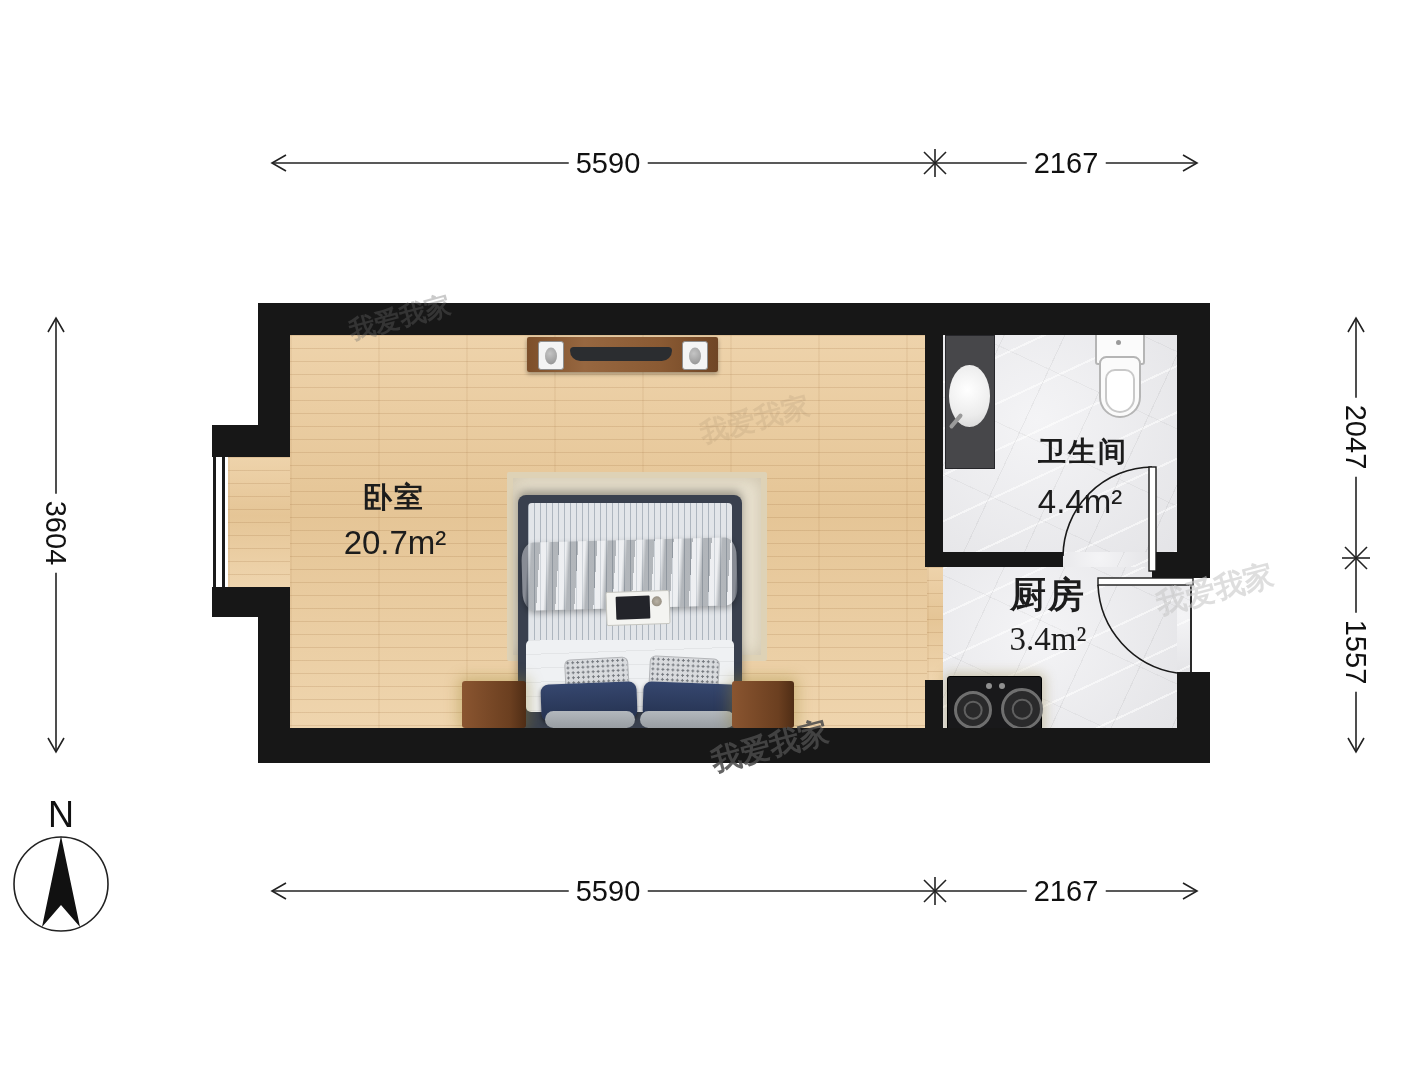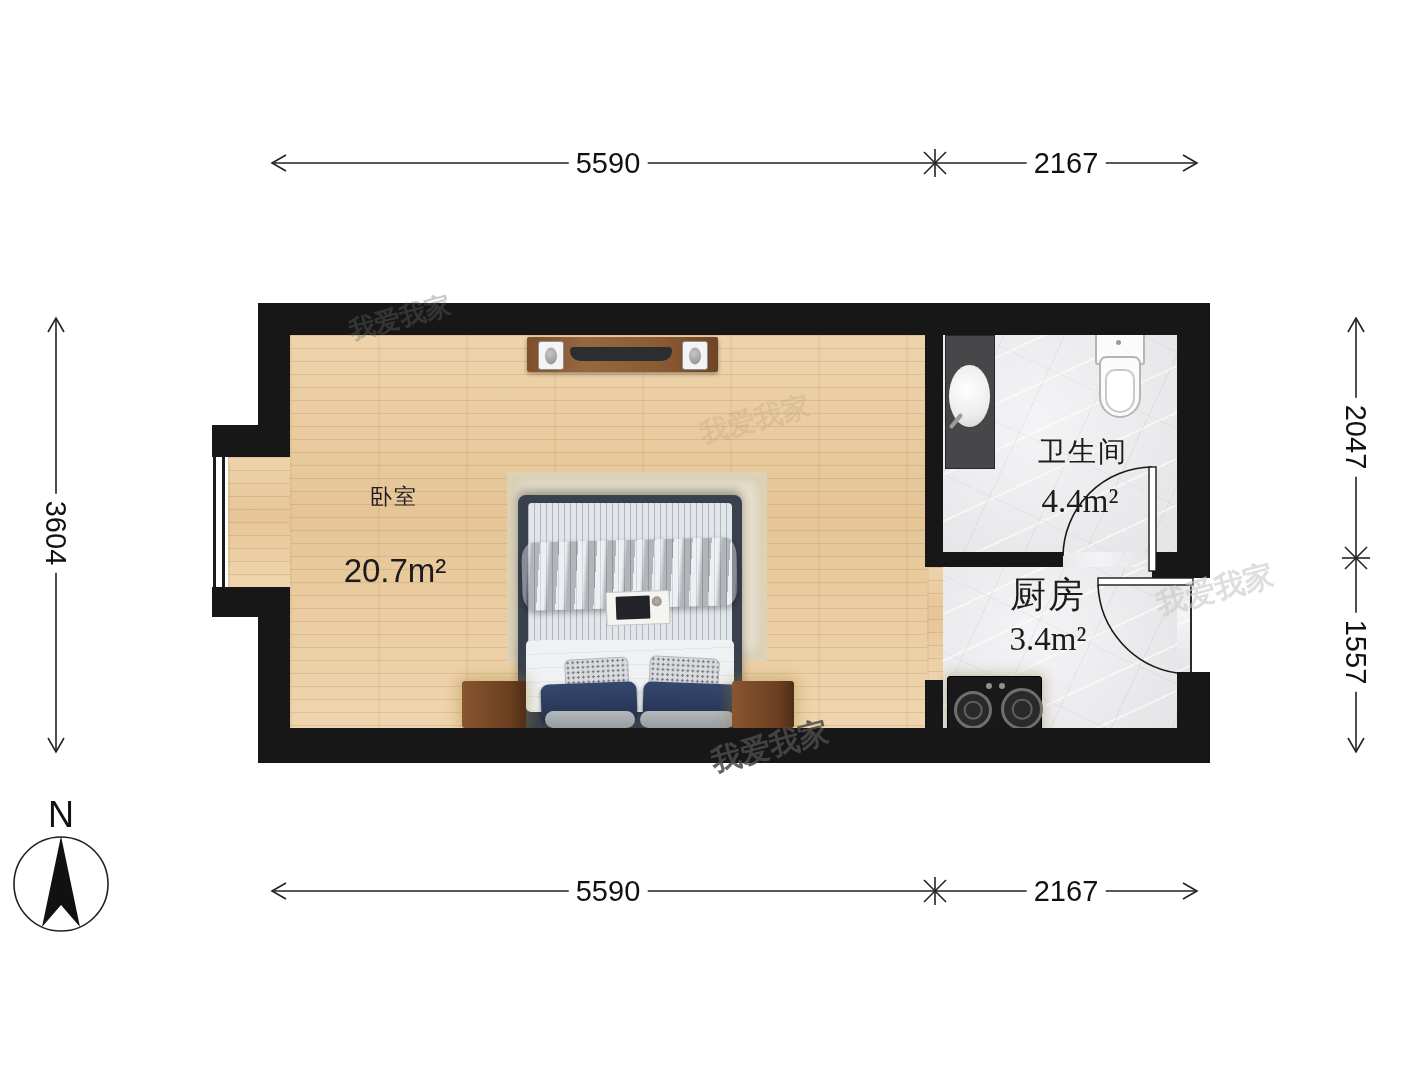--- a/index.html
+++ b/index.html
@@ -15,22 +15,22 @@
   .tile{background-color:#ededef;
     background-image:
       repeating-linear-gradient(115deg, rgba(0,0,0,.05) 0 1px, transparent 1px 55px),
       repeating-linear-gradient(25deg,  rgba(0,0,0,.04) 0 1px, transparent 1px 70px),
       repeating-linear-gradient(155deg, rgba(255,255,255,.55) 0 2px, transparent 2px 42px),
       radial-gradient(circle at 40% 40%, #f4f4f6, #e4e4e7);}
   .wall{background:#171717;z-index:20;}
   .furn{z-index:10;}
   
   .lbl{z-index:40;color:#1c1c1c;white-space:nowrap;transform:translate(-50%,-50%);
-       font-weight:400;line-height:1;}
-  .room-name{font-size:22px;letter-spacing:2px;}
+       font-weight:700;line-height:1;}
+  .room-name{font-size:29px;letter-spacing:2px;}
   .room-area{font-size:33px;font-weight:500;}
   .dim{z-index:40;color:#111;background:#fff;padding:0 7px;font-size:29px;font-weight:400;
        line-height:1.05;white-space:nowrap;transform:translate(-50%,-50%);}
   .dim.vert{transform:translate(-50%,-50%) rotate(90deg);}
   .north{z-index:40;color:#111;font-size:36px;font-weight:500;transform:translate(-50%,-50%);}
   .wm{z-index:45;white-space:nowrap;pointer-events:none;transform:translate(-50%,-50%) rotate(-15deg);
       font-weight:700;}
   
   .speaker{position:absolute;width:24px;height:27px;background:#f4f4f4;border:1px solid #8f8f8f;
            border-radius:3px;}
@@ -195,24 +195,24 @@
     <line x1="1345" y1="569" x2="1367" y2="547"></line>
   </g>
 
   <g>
     <circle cx="61" cy="884" r="47" fill="none" stroke="#222" stroke-width="1.6"></circle>
     <polygon points="61,836 42,927 61,905 80,927" fill="#111"></polygon>
   </g>
 </svg>
 
 <div class="abs lbl room-name" style="left:394px;top:497px;">卧室</div>
-<div class="abs lbl room-area" style="left:395px;top:570px;text-align:center;">20.7m²</div>
+<div class="abs lbl room-area" style="left:395px;top:542px;text-align:center;">20.7m²</div>
 
 <div class="abs lbl room-name" style="left:1083px;top:452px;font-size:28px;">卫生间</div>
-<div class="abs lbl room-area" style="left:1080px;top:501px;font-family:Liberation Serif, serif;">4.4m²</div>
+<div class="abs lbl room-area" style="left:1080px;top:501px;">4.4m²</div>
 
 <div class="abs lbl room-name" style="left:1048px;top:595px;font-size:36px;">厨房</div>
 <div class="abs lbl room-area" style="left:1048px;top:639px;font-family:Liberation Serif, serif;">3.4m²</div>
 
 <div class="abs dim" style="left:608px;top:163px;">5590</div>
 <div class="abs dim" style="left:1066px;top:163px;">2167</div>
 <div class="abs dim" style="left:608px;top:891px;">5590</div>
 <div class="abs dim" style="left:1066px;top:891px;">2167</div>
 <div class="abs dim vert" style="left:56px;top:533px;">3604</div>
 <div class="abs dim vert" style="left:1356px;top:437px;">2047</div>

